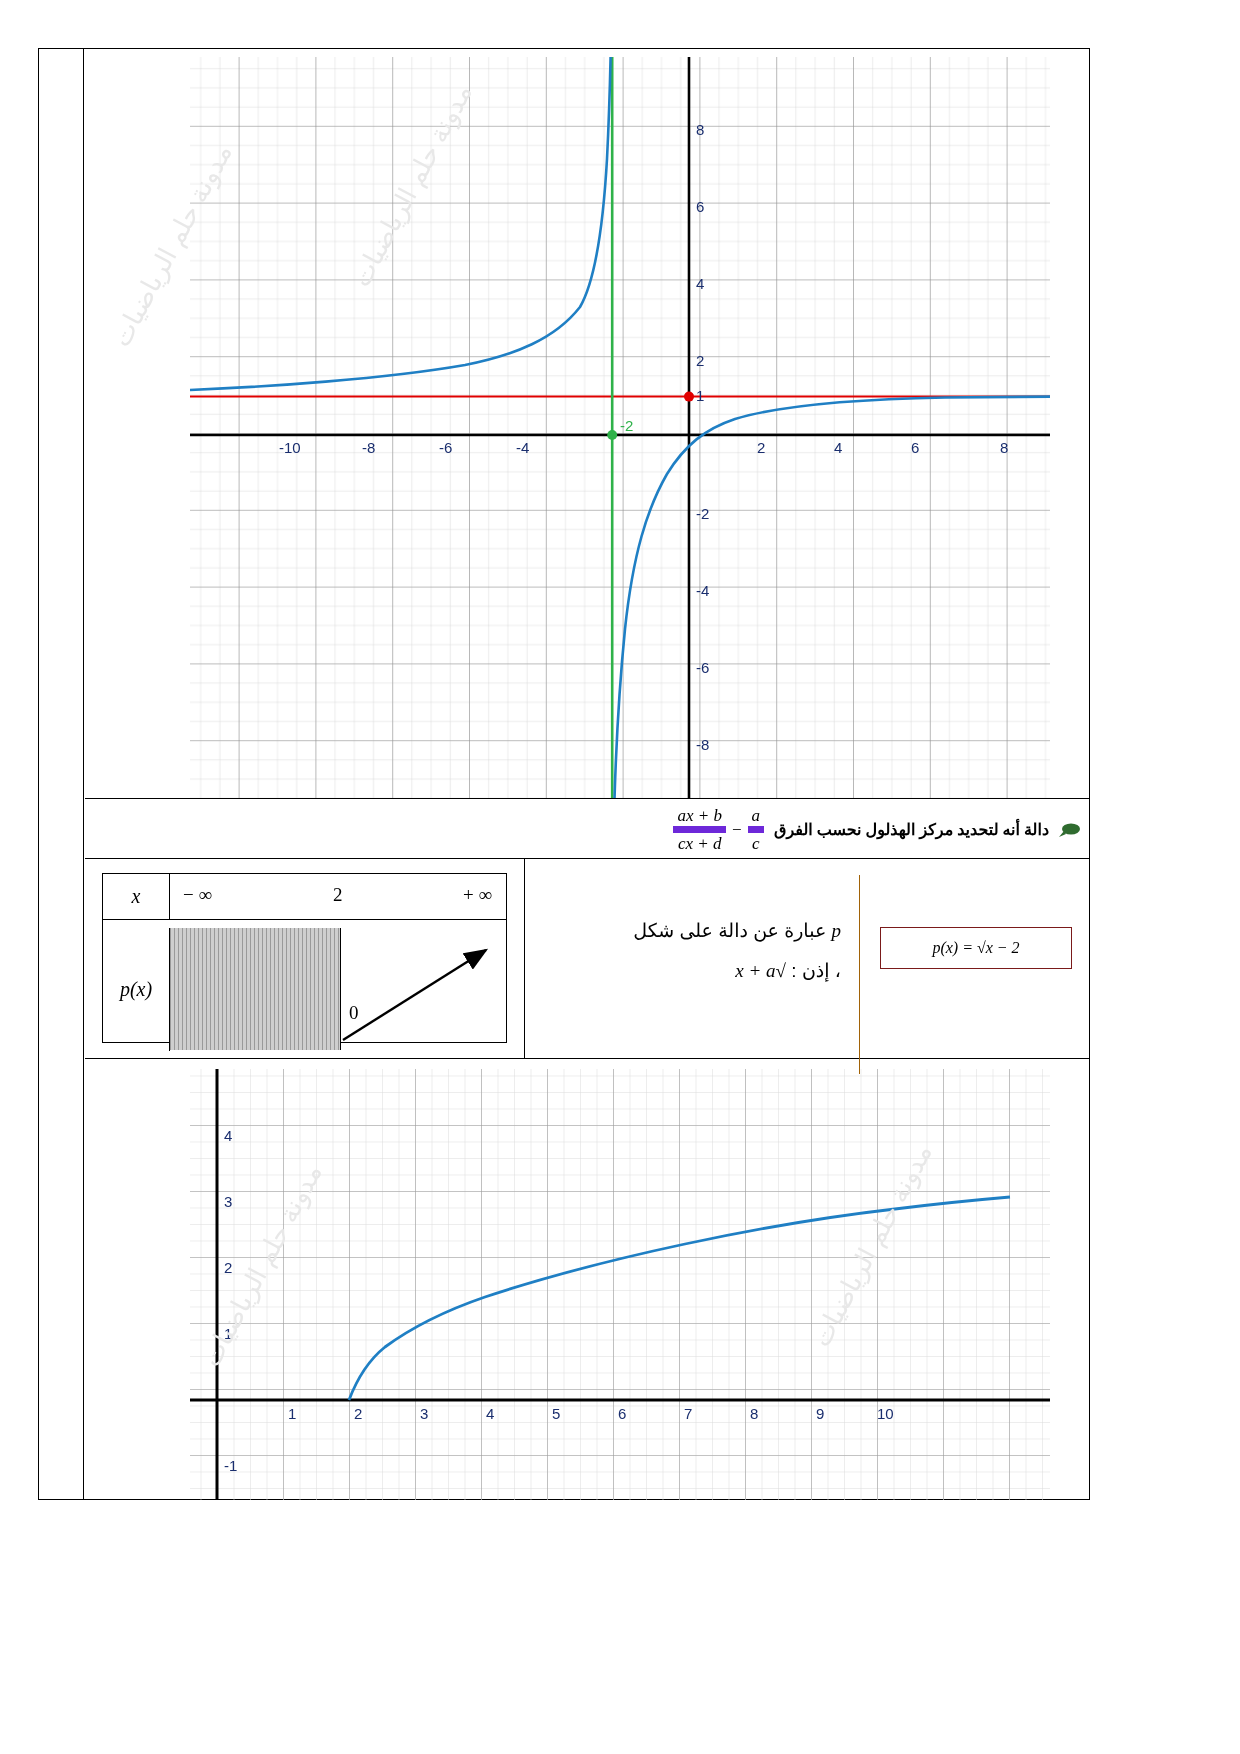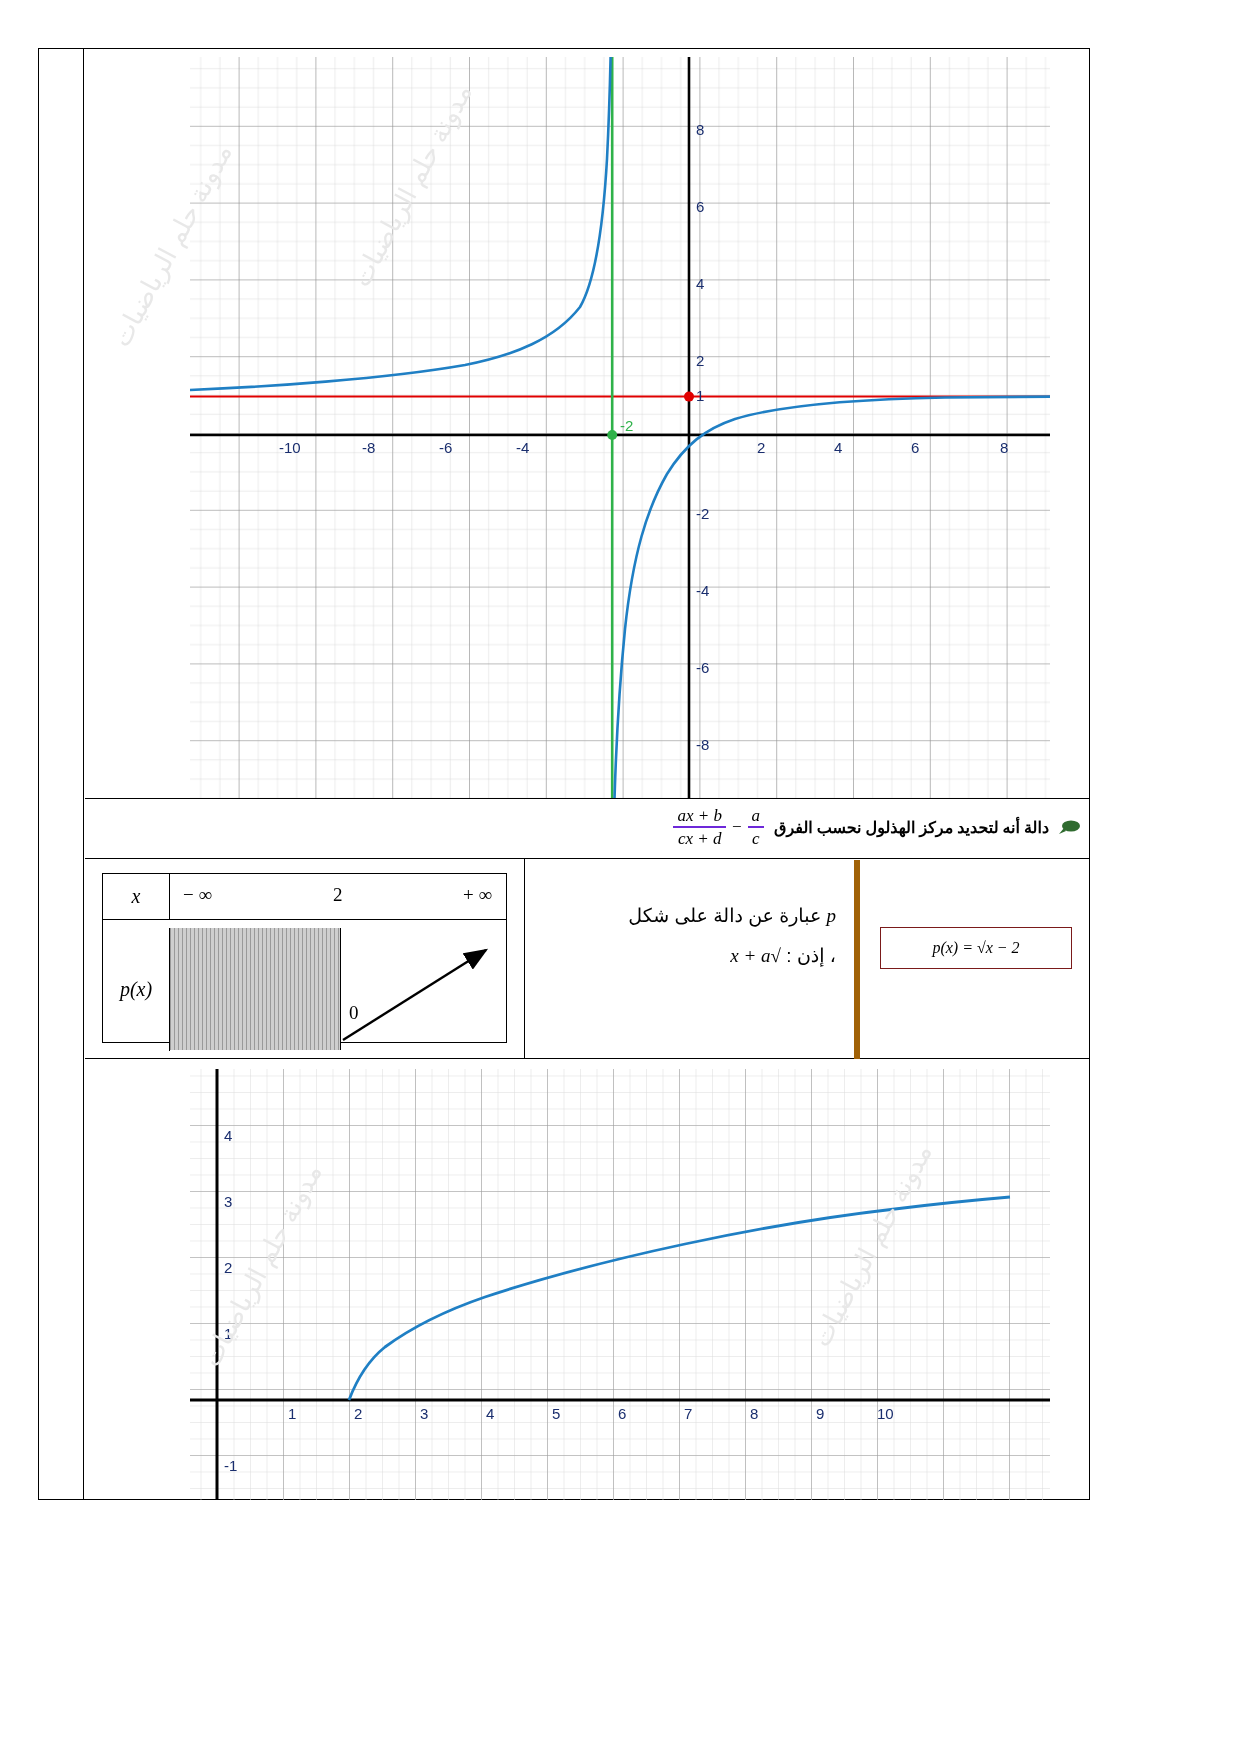--- a/index.html
+++ b/index.html
@@ -16,28 +16,28 @@
   svg{display:block;}
 
   
   .note-row{position:absolute;left:85px;top:799px;width:1004px;height:60px;border-bottom:1px solid #000;box-sizing:border-box;}
   .note-inner{position:absolute;right:8px;top:6px;display:flex;align-items:center;gap:10px;direction:rtl;}
   .note-text{font-family:"Liberation Serif",serif;font-size:16px;font-weight:bold;}
   .bullet-icon{width:22px;height:16px;display:inline-block;position:relative;}
 
   
   .frac{display:inline-block;vertical-align:middle;text-align:center;font-style:italic;font-family:"Liberation Serif",serif;font-size:17px;}
-  .frac .num{display:block;padding:0 4px;border-bottom:2px solid #6d28d9;line-height:1.25;}
+  .frac .num{display:block;padding:0 4px;border-bottom:7px solid #6d28d9;line-height:1.25;}
   .frac .den{display:block;padding:0 4px;line-height:1.25;}
   .formula{direction:ltr;display:inline-flex;align-items:center;gap:6px;font-size:17px;}
 
   
   .mid-row{position:absolute;left:85px;top:859px;width:1004px;height:200px;border-bottom:1px solid #000;box-sizing:border-box;}
   .mid-left{position:absolute;left:0;top:0;width:440px;height:199px;border-right:1px solid #000;box-sizing:border-box;}
-  .mid-center{position:absolute;left:440px;top:1px;width:335px;height:199px;border-right:6px solid #a16207;box-sizing:border-box;}
+  .mid-center{position:absolute;left:440px;top:16px;width:335px;height:199px;border-right:1px solid #a16207;box-sizing:border-box;}
   .mid-right{position:absolute;left:775px;top:0;width:229px;height:199px;box-sizing:border-box;}
 
   .sign-table{position:absolute;left:17px;top:14px;width:405px;height:170px;border:1px solid #000;box-sizing:border-box;}
   .st-head{position:absolute;left:0;top:0;width:100%;height:46px;border-bottom:1px solid #000;box-sizing:border-box;}
   .st-head .cellx{position:absolute;left:0;top:0;width:66px;height:45px;border-right:1px solid #000;display:flex;align-items:center;justify-content:center;font-style:italic;font-size:20px;}
   .st-head .v1{position:absolute;left:80px;top:10px;font-size:19px;}
   .st-head .v2{position:absolute;left:230px;top:10px;font-size:19px;}
   .st-head .v3{position:absolute;right:14px;top:10px;font-size:19px;}
   .st-body{position:absolute;left:0;top:54px;width:100%;height:123px;}
   .st-body .cellp{position:absolute;left:0;top:0;width:66px;height:123px;border-right:1px solid #000;display:flex;align-items:center;justify-content:center;font-style:italic;font-size:20px;}

